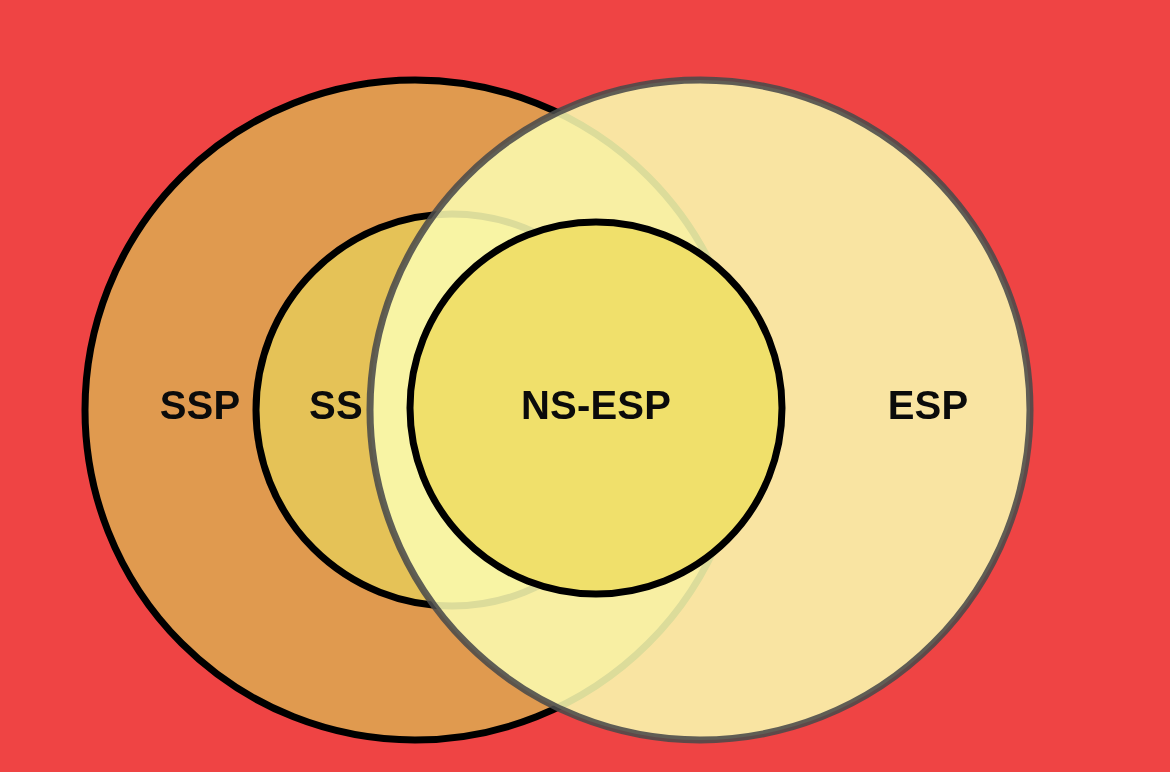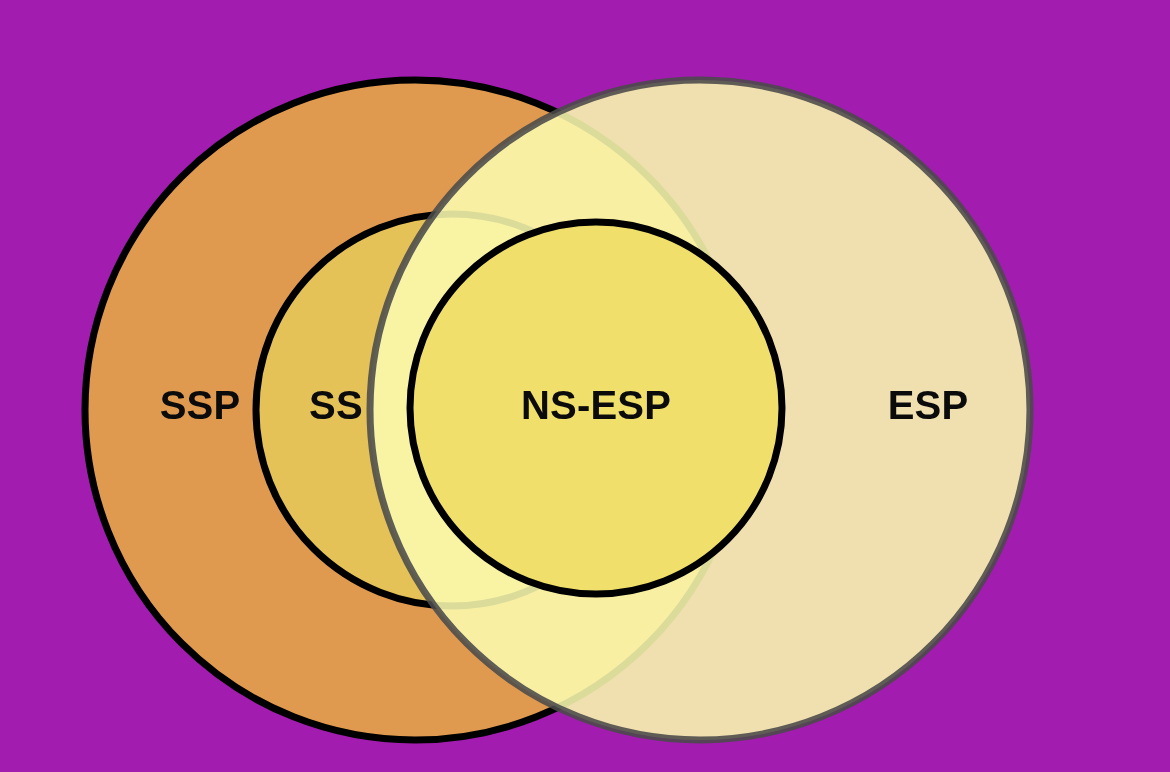--- a/index.html
+++ b/index.html
@@ -10,21 +10,21 @@
     width: 1170px;
     height: 772px;
     background: #ffffff;
     font-family: "Liberation Sans", sans-serif;
     overflow: hidden;
   }
   #diagram-root {
     position: relative;
     width: 1170px;
     height: 772px;
-    background: #a21caf;
+    background: #ef4444;
     text-decoration: underline;
   }
   #venn-svg {
     display: block;
     width: 1170px;
     height: 772px;
   }
   .venn-label {
     font-family: "Liberation Sans", sans-serif;
     font-weight: bold;

